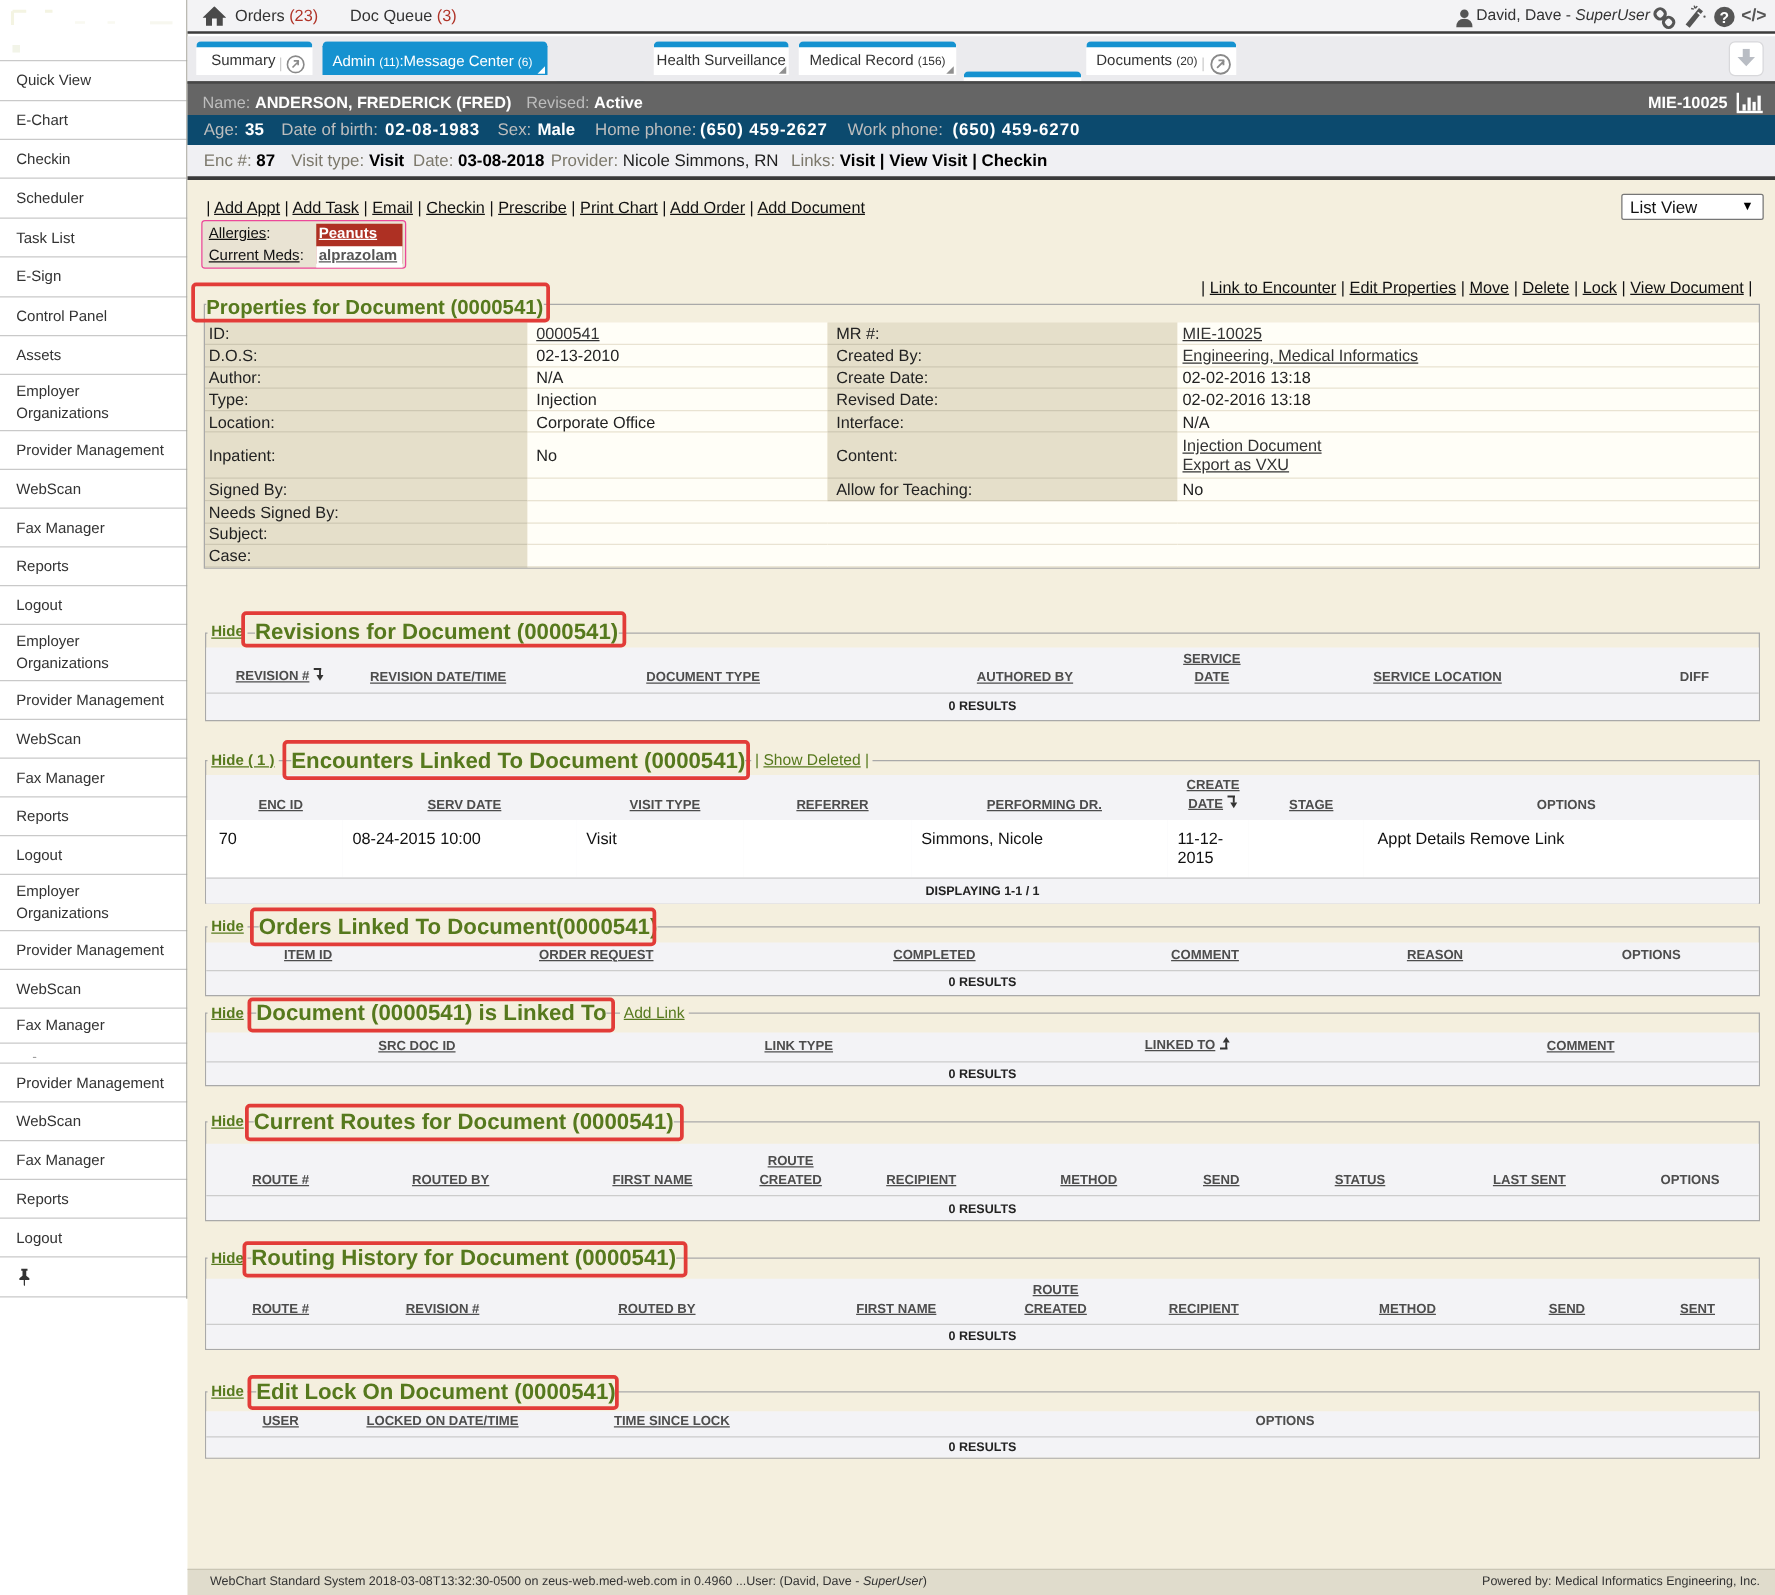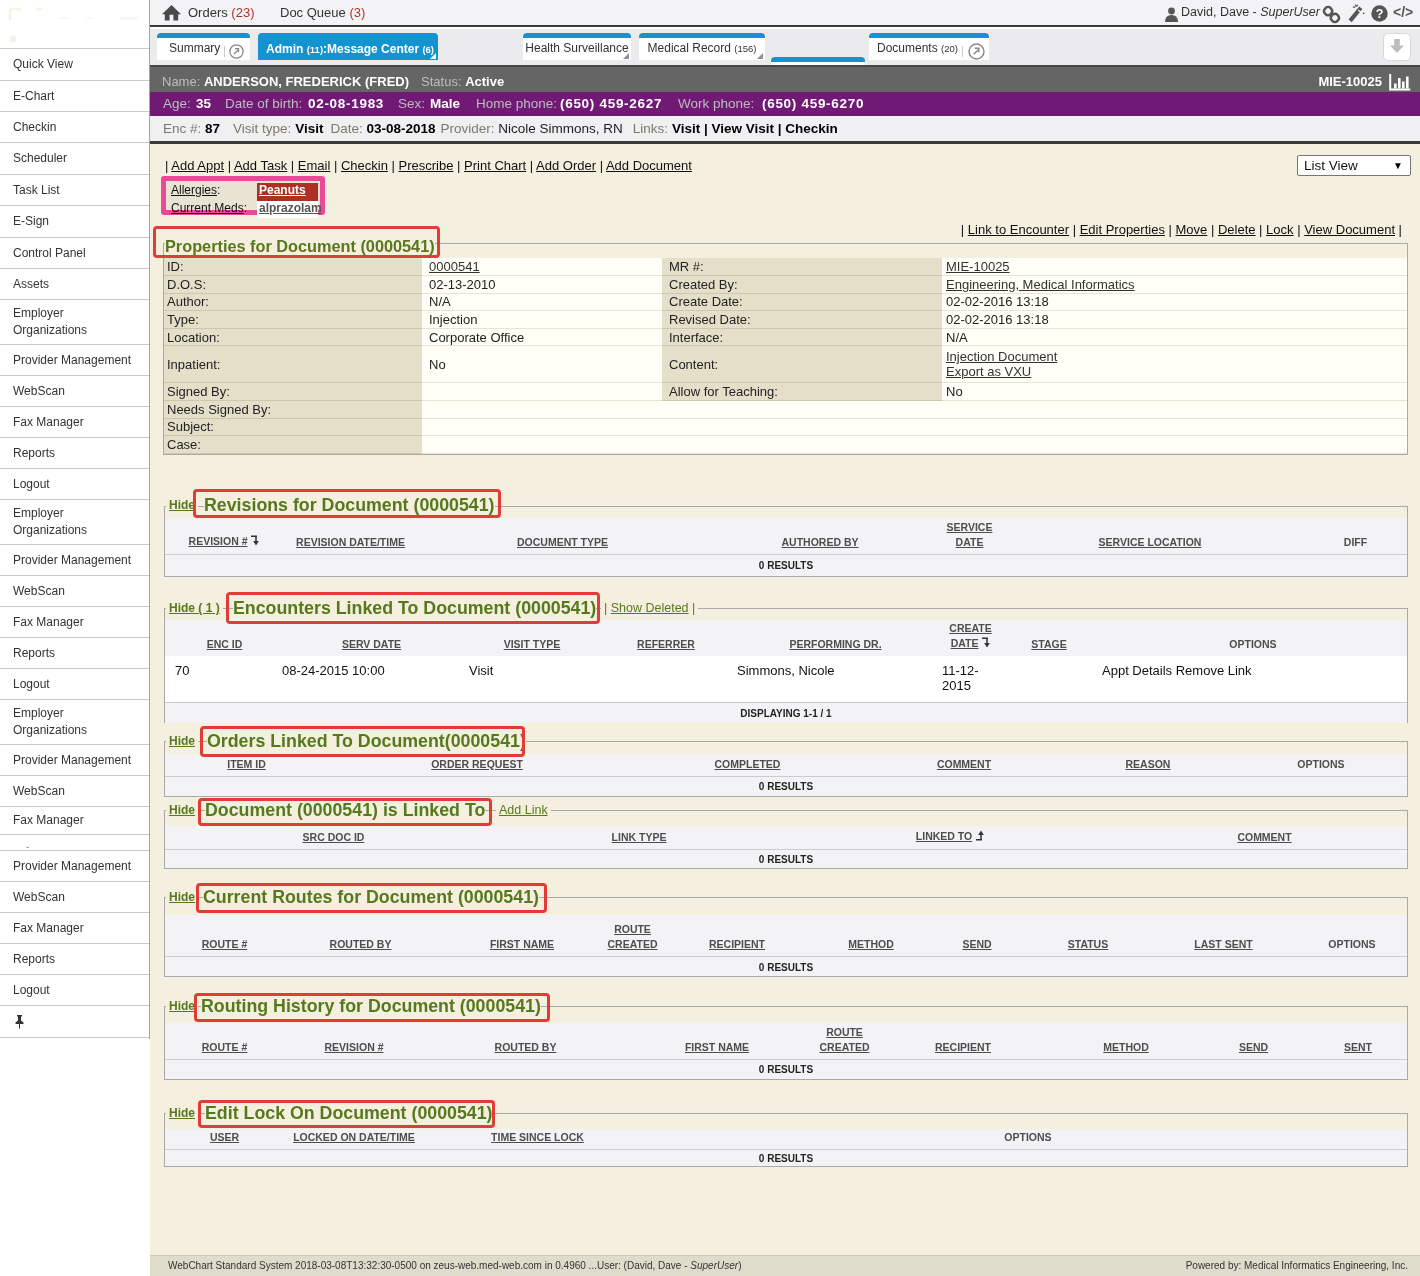--- a/index.html
+++ b/index.html
@@ -15,43 +15,43 @@
 #logo { height:49px; border-bottom:1px solid #c9c9c9; }
 
 
 #topbar { position:absolute; left:150px; top:0; width:1270px; height:27px; background:#f3f3f5; border-bottom:2px solid #3c3c3c; }
 #topbar .itm { position:absolute; top:0; height:25px; line-height:25px; font-size:13px; color:#333; white-space:nowrap; }
 .red { color:#b03328; }
 
 
 #tabstrip { position:absolute; left:150px; top:29px; width:1270px; height:36px; background:#ebebee; }
 .tab { position:absolute; top:4px; height:27px; background:#fff; border-radius:4px 4px 0 0; border-top:5px solid #1592d0; font-size:12px; color:#333; text-align:center; line-height:15px; white-space:nowrap; }
-.tab.act { background:#1592d0; color:#fff; font-weight:bold; border-top:5px solid #1592d0; }
+.tab.act { background:#1592d0; color:#fff; font-weight:normal; border-top:5px solid #1592d0; }
 .notch { position:absolute; right:2px; bottom:1px; width:0; height:0; border-left:6px solid transparent; border-bottom:6px solid #909090; }
 .notch.w { border-bottom-color:#fff; }
 .tabdiv { position:absolute; top:2px; bottom:2px; width:1px; background:#ccc; }
 
 
 #ban1 { position:absolute; left:150px; top:65px; width:1270px; height:27px; background:#656565; color:#fff; border-top:2px solid #474747; }
-#ban2 { position:absolute; left:150px; top:92px; width:1270px; height:24px; background:#701a75; color:#fff; }
+#ban2 { position:absolute; left:150px; top:92px; width:1270px; height:24px; background:#0c4a6e; color:#fff; }
 #ban3 { position:absolute; left:150px; top:116px; width:1270px; height:28px; background:#f0f0f3; border-bottom:3px solid #3a3a3a; }
 .lab1 { color:#bdbdbd; }
 .lab3 { color:#7c786b; }
 .bv { font-weight:bold; }
 
 
 #content { position:absolute; left:150px; top:144px; width:1270px; height:1111px; background:#f4efde; }
 #footer { position:absolute; left:150px; top:1255px; width:1270px; height:21px; background:#e0dccc; border-top:1px solid #cac6b4; font-size:10px; color:#333; white-space:nowrap; }
 
 .toplinks { position:absolute; font-size:13px; color:#111; }
 .toplinks u, .rlinks u { color:#111; }
 .rlinks { position:absolute; font-size:13px; color:#111; }
 
 
-#albox { position:absolute; left:161px; top:176px; width:164px; height:39px; border:5px solid #ec4899; border-radius:3px; background:#e9e3d3; font-size:12px; color:#111; }
+#albox { position:absolute; left:161px; top:176px; width:164px; height:39px; border:1px solid #ec4899; border-radius:3px; background:#e9e3d3; font-size:12px; color:#111; }
 
 
 .sect { position:absolute; border:1px solid #a9a9a9; background:transparent; }
 .stbl { position:absolute; left:0; right:0; bottom:0; background:#f3f3f6; }
 .stbl table { width:100%; border-collapse:collapse; table-layout:fixed; }
 .stbl th { font-size:10.5px; color:#4d4d4d; font-weight:bold; text-align:center; vertical-align:bottom; padding:0 0 5px 8px; overflow:hidden; line-height:14.5px; }
 .stbl th:first-child { padding-left:10px; }
 .stbl td { font-size:13px; color:#111; text-align:left; vertical-align:top; padding:5px 0 0 8px; background:#fff; }
 .stbl td:first-child { padding-left:10px; }
 .res { border-top:1px solid #ccc; text-align:center; font-size:10px; font-weight:bold; color:#222; }
@@ -198,21 +198,21 @@
       </svg>
   </div>
   <div style="position:absolute;left:1233px;top:4px;width:28px;height:28px;border:1px solid #d8d8db;border-radius:5px;background:#fff;text-align:center">
      <svg width="16" height="16" viewBox="0 0 16 16" style="margin-top:5px">
         <path d="M5.2 0 h5.6 v6.5 H15 L8 14 1 6.5 h4.2 z" fill="#b9bdc4"></path>
       </svg>
   </div>
 </div>
 
 <div id="ban1">
-  <div class="abs" style="left:12px;top:7px;font-size:13px"><span class="lab1">Name:</span> <span class="bv">ANDERSON, FREDERICK (FRED)</span><span class="lab1" style="margin-left:12px">Status:</span> <span class="bv">Active</span></div>
+  <div class="abs" style="left:12px;top:7px;font-size:13px"><span class="lab1">Name:</span> <span class="bv">ANDERSON, FREDERICK (FRED)</span><span class="lab1" style="margin-left:12px">Revised:</span> <span class="bv">Active</span></div>
   <div class="abs" style="right:38px;top:7px;font-size:13px"><span class="bv">MIE-10025</span></div>
   <svg class="abs" style="right:9px;top:7px" width="22" height="17" viewBox="0 0 22 17">
       <path d="M1.2 0 v15.5 h20" stroke="#fff" stroke-width="2" fill="none"></path>
       <rect x="5" y="9.5" width="2.6" height="5" fill="#fff"></rect>
       <rect x="9" y="4" width="2.6" height="10.5" fill="#fff"></rect>
       <rect x="13" y="7.5" width="2.6" height="7" fill="#fff"></rect>
       <rect x="17" y="2.5" width="2.6" height="12" fill="#fff"></rect>
     </svg>
 </div>
 <div id="ban2">

